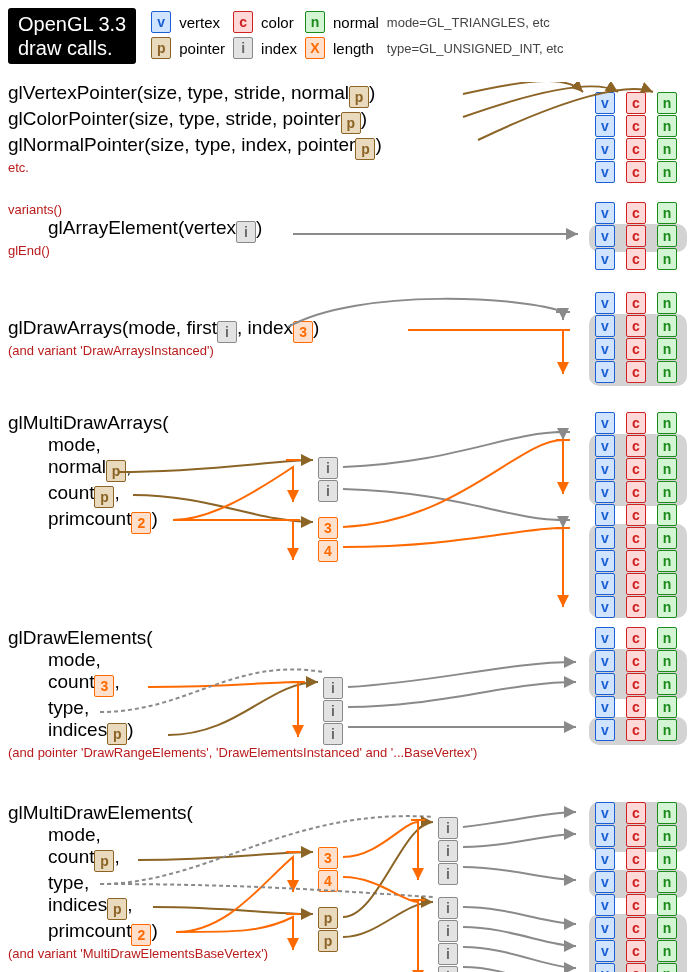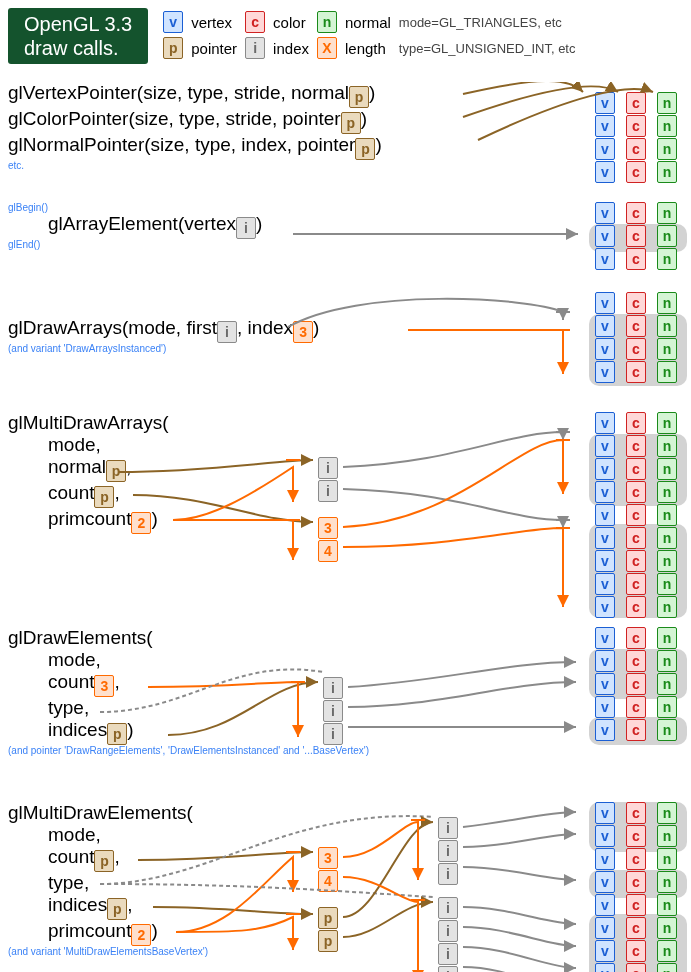--- a/index.html
+++ b/index.html
@@ -1,31 +1,31 @@
 <!DOCTYPE html>
 <html><head>
 <meta charset="utf-8">
 <style>
   body { margin:0; padding:8px; font-family: Arial, Helvetica, sans-serif; font-size:18px; color:#000; background:#fff; width:691px; box-sizing:border-box; }
-  .title-badge { display:inline-block; background:#14532d; color:#fff; padding:4px 16px; border-radius:3px; font-size:20px; line-height:1.2; }
+  .title-badge { display:inline-block; background:#000000; color:#fff; padding:4px 10px; border-radius:3px; font-size:20px; line-height:1.2; }
   .legend { display:inline-block; vertical-align:top; margin-left:8px; font-size:15px; }
   .legend table { border-spacing:6px 2px; }
   .icon { display:inline-block; width:18px; height:20px; text-align:center; border:1px solid; font-weight:bold; font-size:14px; line-height:20px; border-radius:2px; }
   .ico-v { background:#d0e4ff; border-color:#1b5fd4; color:#1b5fd4; }
   .ico-c { background:#ffd8d8; border-color:#d02222; color:#d02222; }
   .ico-n { background:#d4f5d4; border-color:#1a8a1a; color:#1a8a1a; }
   .ico-p { background:#eadabd; border-color:#8b6426; color:#8b6426; }
   .ico-i { background:#e3e3e3; border-color:#8a8a8a; color:#6a6a6a; }
   .ico-x { background:#ffe0cc; border-color:#ff6a00; color:#ff6a00; }
   .small { font-size:13px; color:#444; }
   .indent { margin-left:40px; }
   .call { margin-top:10px; position:relative; }
   .sig { font-size:19px; }
   .sig .ibox { display:inline-block; vertical-align:-3px; }
-  .note { font-size:10px; color:#3b82f6; }
+  .note { font-size:13px; color:#b91c1c; }
   .array-col { display:inline-flex; flex-direction:column; margin-right:6px; }
   .array-col .icon { margin-bottom:1px; }
   .left { flex:1; }
   .highlight { background:#d3d3d3; border-radius:10px; padding:2px 4px; display:inline-block; }
   .stack { display:inline-flex; flex-direction:column; }
   .stack .icon{ margin-bottom:1px; }
   svg.overlay { position:absolute; top:0; left:0; pointer-events:none; }
   .arrow-gray { stroke:#8a8a8a; stroke-width:2; fill:none; }
   .arrow-brn { stroke:#8b6426; stroke-width:2; fill:none; }
   .arrow-org { stroke:#ff6a00; stroke-width:2; fill:none; }
@@ -100,21 +100,21 @@
         </marker>
     </defs>
     <path class="arrow-brn" d="M455,12 C530,-5 560,-5 575,10" marker-end="url(#arB)"></path>
     <path class="arrow-brn" d="M455,35 C540,5 590,-2 610,10" marker-end="url(#arB)"></path>
     <path class="arrow-brn" d="M470,58 C560,15 620,0 645,10" marker-end="url(#arB)"></path>
   </svg>
 </div>
 
 <div class="call" style="position:relative;height:70px;">
   <div style="position:absolute;left:0;top:0;">
-    <div class="note">glBegin()</div>
+    <div class="note">variants()</div>
     <div class="sig indent"><span>glArrayElement(vertex</span><span class="icon ico-i ibox">i</span><span>)</span></div>
     <div class="note">glEnd()</div>
   </div>
   <div style="position:absolute;right:0;top:0;">
     <span class="highlight" style="position:absolute;right:-4px;top:22px;width:90px;height:24px;z-index:-1;"></span>
     <span class="array-col">
         <span class="icon ico-v">v</span>
         <span class="icon ico-v">v</span>
         <span class="icon ico-v">v</span>
       </span>

